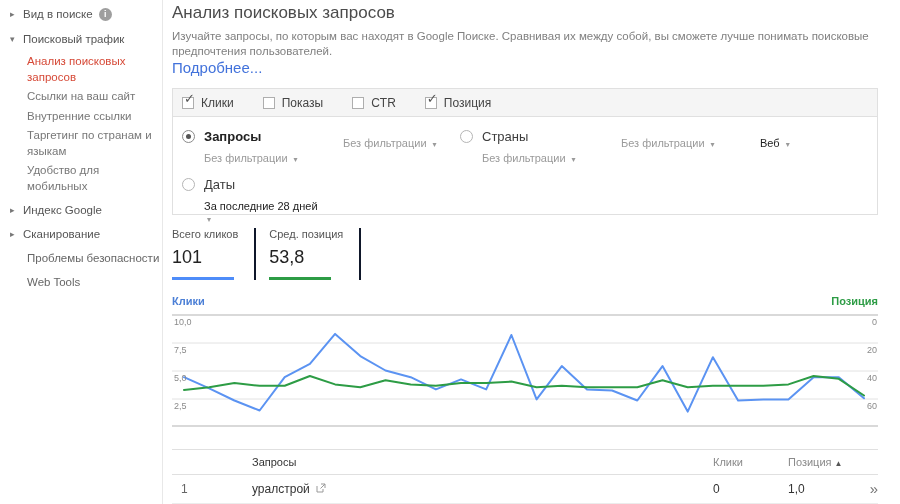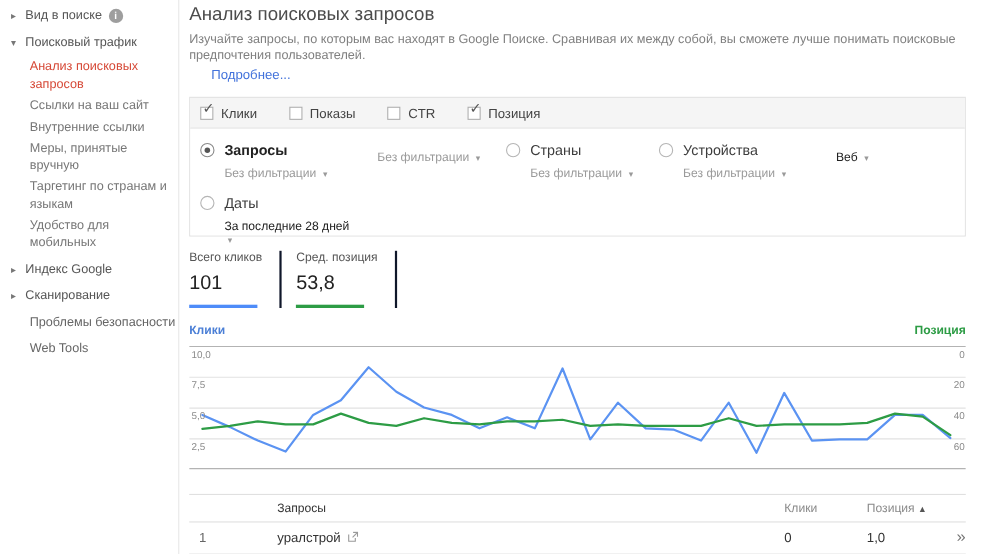--- a/index.html
+++ b/index.html
@@ -24,21 +24,21 @@
   }
   .side-sub { padding-left:27px; width:160px; color:#777; margin:-3px 0 10px 0; }
   .side-sub > div { margin-bottom:4px; line-height:15.5px; max-width:130px; cursor:pointer; }
   .side-sub .active { color:#d64937; }
   .side-plain { padding-left:27px; margin-bottom:12px; color:#666; cursor:pointer; }
 
   
   .content { position:absolute; left:172px; top:0; width:706px; }
   h1.page-title { font-size:17px; font-weight:normal; color:#4c4c4c; margin:0; padding-top:2px; line-height:21px; }
   .desc { font-size:11.5px; color:#808080; line-height:15px; margin-top:6px; }
-  .more-link { font-size:12px; color:#4272db; line-height:15px; cursor:pointer;margin-left:20px; }
+  .more-link { font-size:15px; color:#4272db; line-height:15px; cursor:pointer; }
 
   
   .filter-panel { margin-top:11px; border:1px solid #e0e0e0; }
   .metrics-bar {
     height:28px; background:#f5f5f5; border-bottom:1px solid #e0e0e0;
     display:flex; align-items:center; padding-left:9px;
   }
   .metric-item { display:flex; align-items:center; margin-right:29px; cursor:pointer; }
   .checkbox { width:12px; height:12px; border:1px solid #aeaeae; background:#fff; position:relative; }
   .checkbox .check { position:absolute; left:1px; top:-7px; font-size:13px; color:#555; display:none; }
@@ -102,21 +102,20 @@
     <i class="info-circle">i</i>
   </div>
   <div class="side-top">
     <span class="side-arrow">▾</span>
     <span class="side-label">Поисковый трафик</span>
   </div>
   <div class="side-sub">
     <div class="active">Анализ поисковых запросов</div>
     <div>Ссылки на ваш сайт</div>
     <div>Внутренние ссылки</div>
-    <div>Меры, принятые вручную</div>
     <div>Таргетинг по странам и языкам</div>
     <div>Удобство для мобильных</div>
   </div>
   <div class="side-top">
     <span class="side-arrow">▸</span>
     <span class="side-label">Индекс Google</span>
   </div>
   <div class="side-top">
     <span class="side-arrow">▸</span>
     <span class="side-label">Сканирование</span>
@@ -169,24 +168,20 @@
           <div class="dim-filter"><span>Без фильтрации</span> <span class="drop-arrow">▾</span></div>
         </div>
         <div class="dim">
           <div class="dim-head">
             <span class="radio"></span>
             <span class="dim-label">Страны</span>
           </div>
           <div class="dim-filter"><span>Без фильтрации</span> <span class="drop-arrow">▾</span></div>
         </div>
         <div class="dim">
-          <div class="dim-head">
-            <span class="radio"></span>
-            <span class="dim-label">Устройства</span>
-          </div>
           <div class="dim-filter"><span>Без фильтрации</span> <span class="drop-arrow">▾</span></div>
         </div>
         <div class="dim">
           <div class="dim-filter dark"><span>Веб</span> <span class="drop-arrow">▾</span></div>
         </div>
       </div>
       <div class="dim dates-row">
         <div class="dim-head">
           <span class="radio"></span>
           <span class="dim-label">Даты</span>

